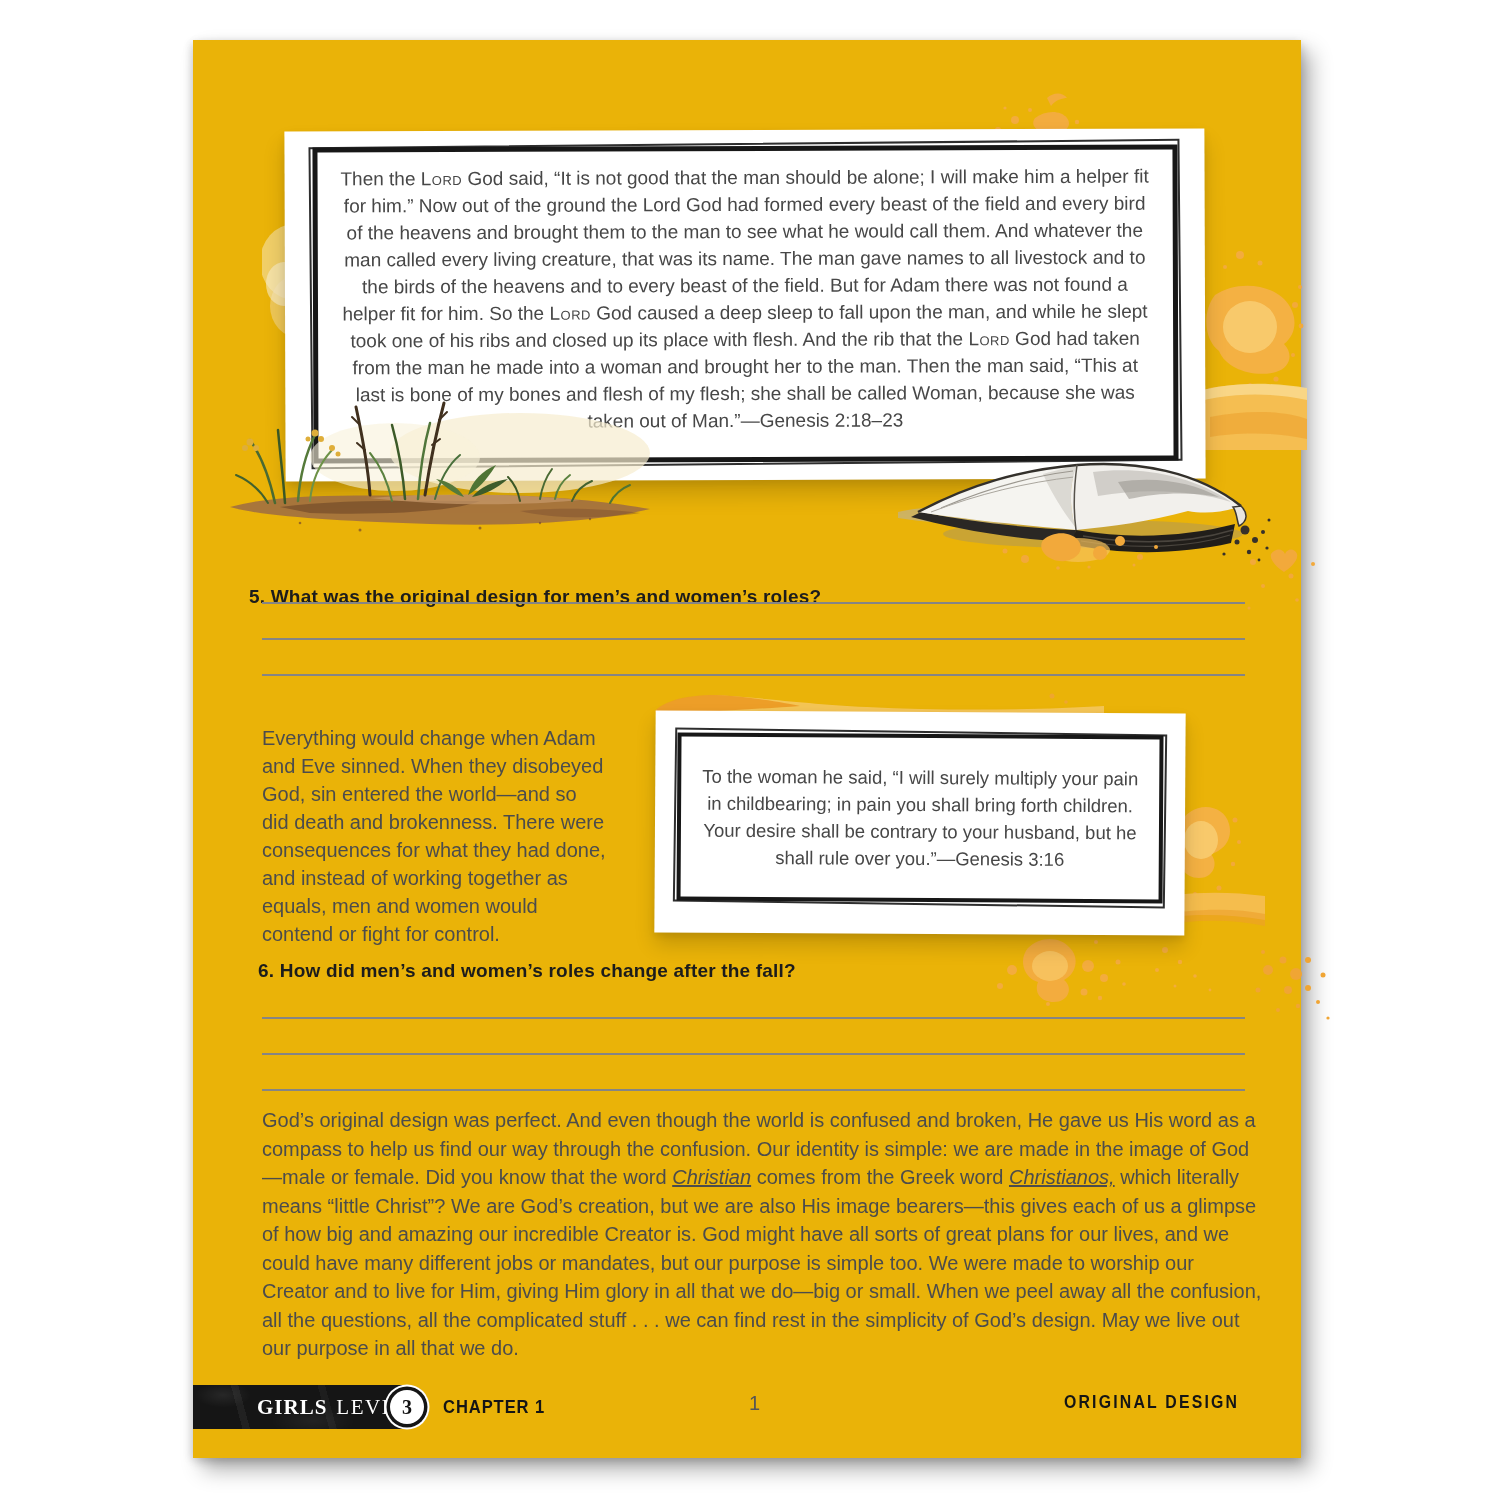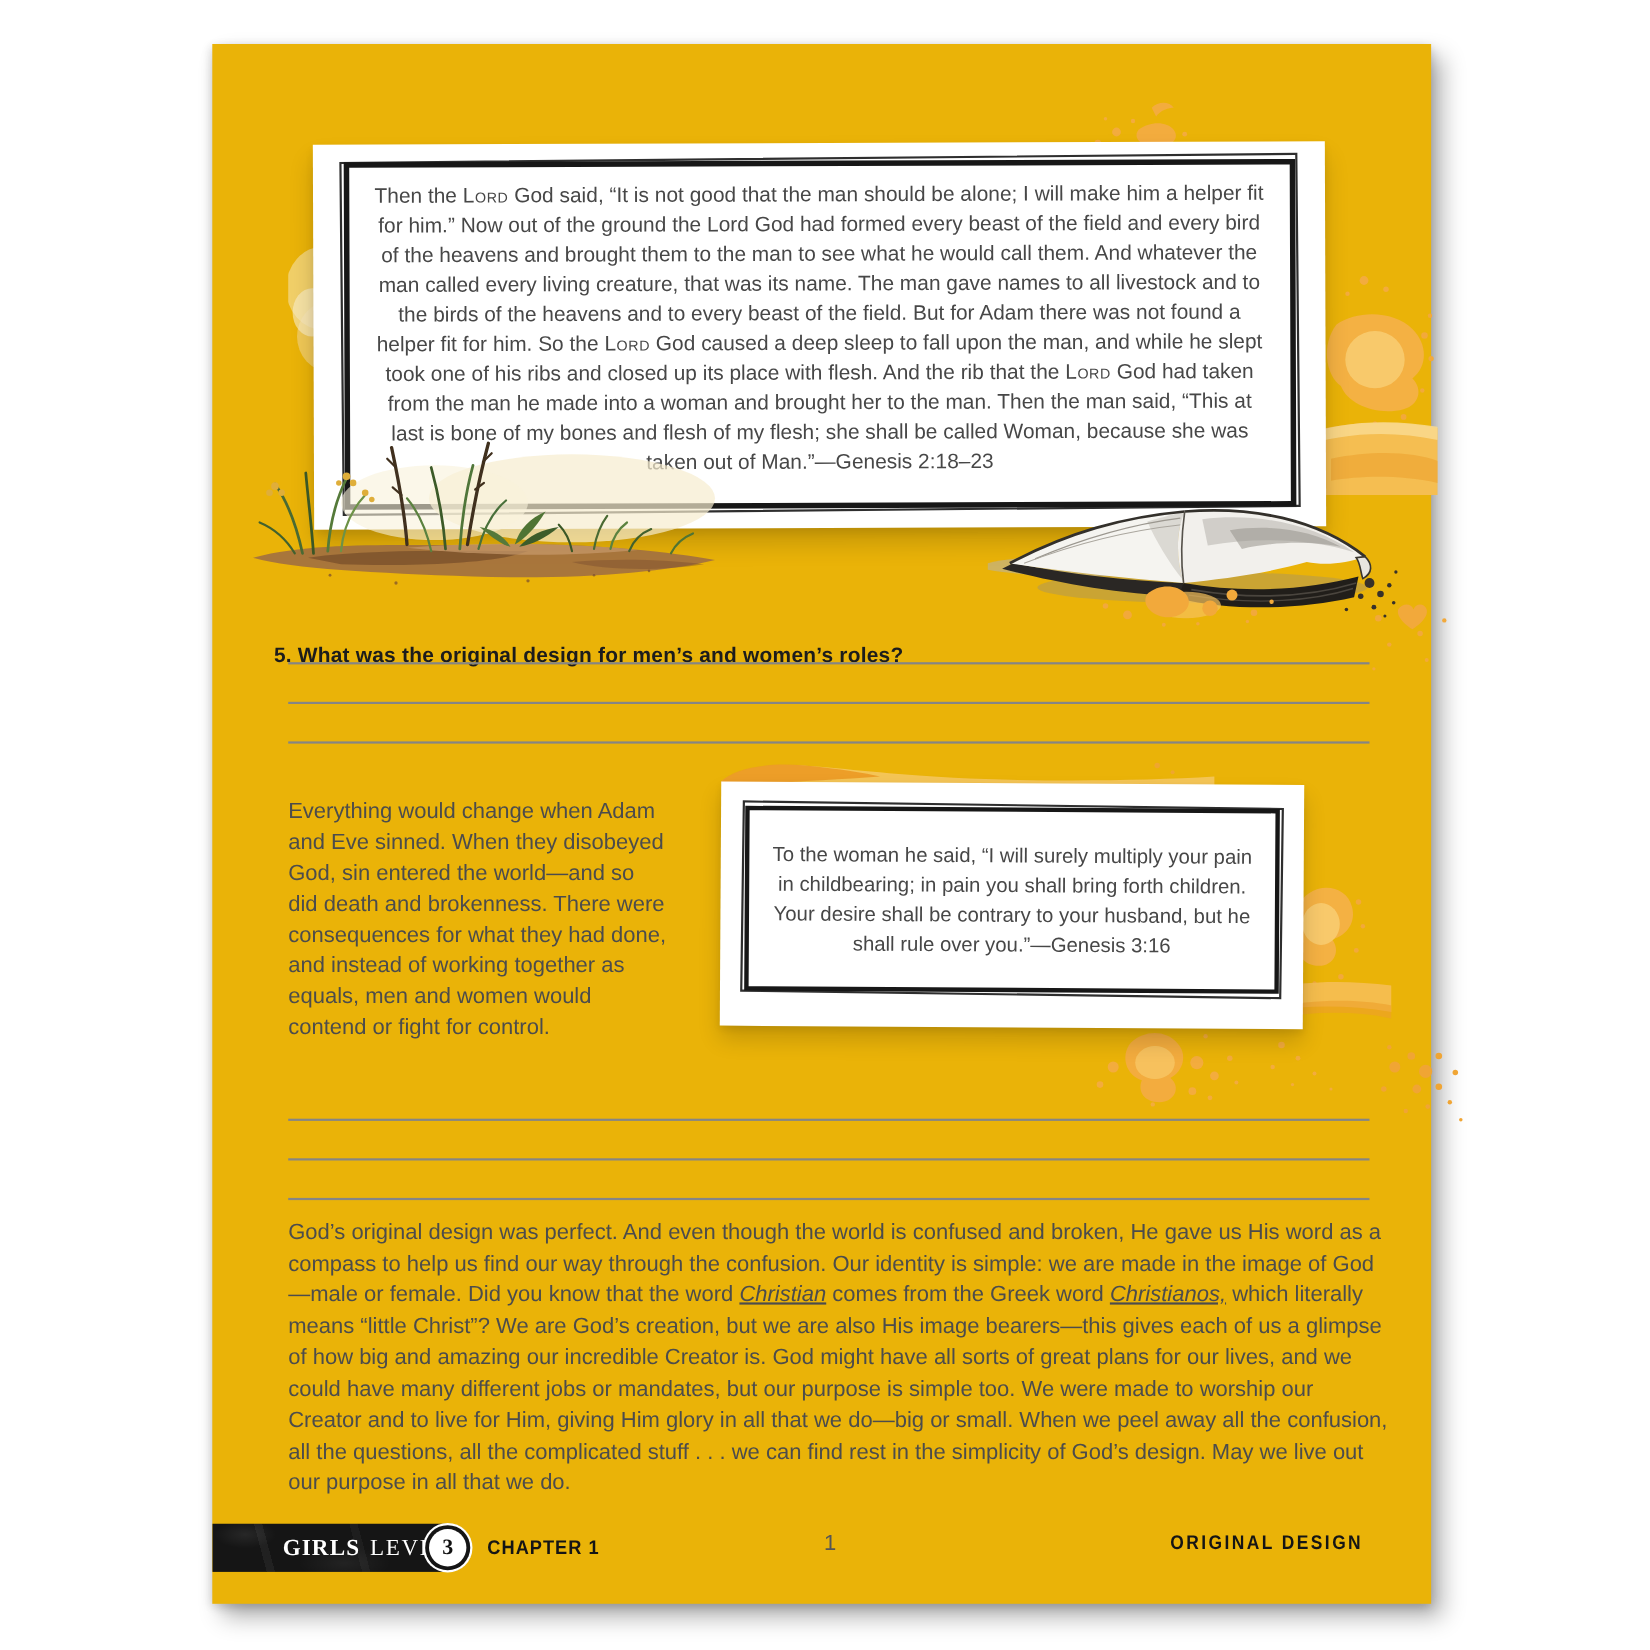--- a/index.html
+++ b/index.html
@@ -300,20 +300,21 @@
     <div class="rule" style="top:598px"></div>
     <div class="rule" style="top:634px"></div>
 
     <p class="para para-left">Everything would change when Adam and Eve sinned. When they disobeyed God, sin entered the world—and so did death and brokenness. There were consequences for what they had done, and instead of working together as equals, men and women would contend or fight for control.</p>
 
     <div class="card card2">
       <div class="frame frame2"></div>
       <p class="quote quote2">To the woman he said, “I will surely multiply your pain in childbearing; in pain you shall bring forth children. Your desire shall be contrary to your husband, but he shall rule over you.”—Genesis 3:16</p>
     </div>
 
+    <h3 class="heading q6">6. How did men’s and women’s roles change after the fall?</h3>
     <div class="rule" style="top:977px"></div>
     <div class="rule" style="top:1013px"></div>
     <div class="rule" style="top:1049px"></div>
 
     <p class="para para-bottom"><span>God’s original design was perfect. And even though the world is confused and broken, He gave us His word as a compass to help us find our way through the confusion. Our identity is simple: we are made in the image of God—male or female. Did you know that the word </span><span class="italic">Christian</span><span> comes from the Greek word </span><span class="italic">Christianos,</span><span> which literally means “little Christ”? We are God’s creation, but we are also His image bearers—this gives each of us a glimpse of how big and amazing our incredible Creator is. God might have all sorts of great plans for our lives, and we could have many different jobs or mandates, but our purpose is simple too. We were made to worship our Creator and to live for Him, giving Him glory in all that we do—big or small. When we peel away all the confusion, all the questions, all the complicated stuff . . . we can find rest in the simplicity of God’s design. May we live out our purpose in all that we do.</span></p>
 
     <div class="footer-bar">
       <span class="footer-series"><span class="series-girls">GIRLS</span><span class="series-level">LEVEL</span></span>
       <span class="level-circle">3</span>
     </div>

